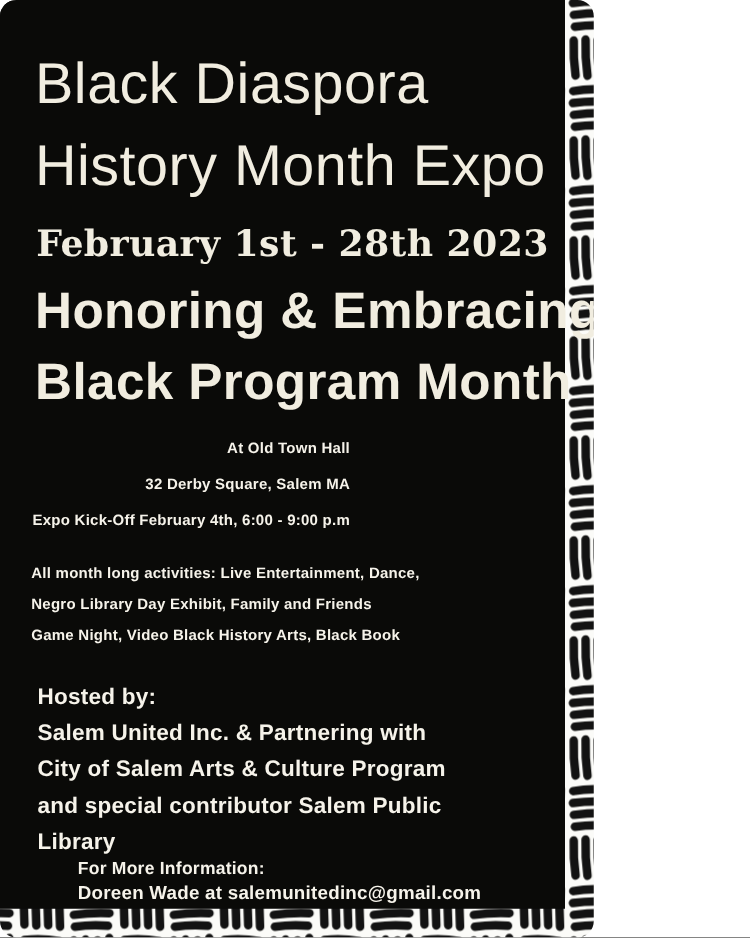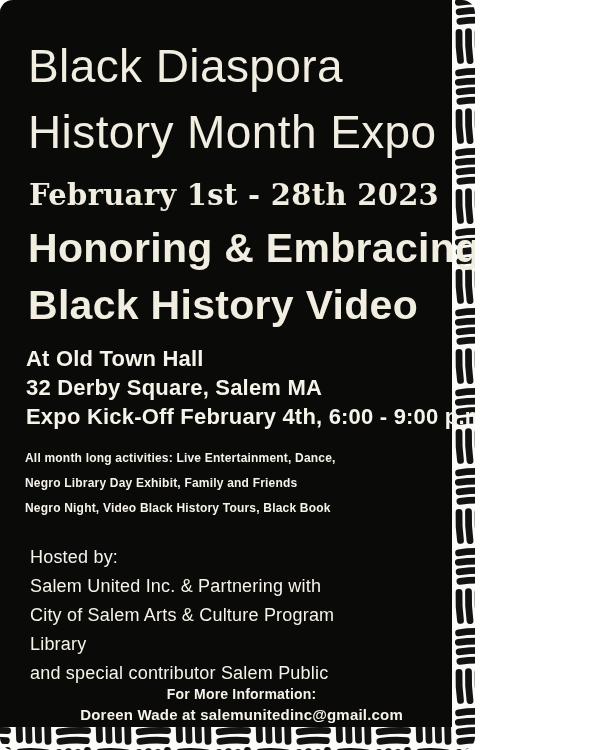--- a/index.html
+++ b/index.html
@@ -50,42 +50,43 @@
 
   .subtitle {
     left: 28px; top: 220px;
     font-size: 41px; line-height: 57px;
     font-weight: 700; letter-spacing: 0.3px;
     color: var(--heading, #f1ede0);
   }
 
   .venue {
     left: 26px; top: 344px;
-    font-size: 22px; line-height: 29px;
+    font-size: 12px; line-height: 29px;
     font-weight: 700; letter-spacing: 0.2px;
     color: var(--body, #f6f3ea);
+    text-align: right;
   }
 
   .activities {
     left: 25px; top: 446px;
     font-size: 12px; line-height: 25px;
     font-weight: 700; letter-spacing: 0.2px;
     color: var(--body, #f6f3ea);
   }
 
   .hosted {
     left: 30px; top: 543px;
     font-size: 18px; line-height: 29px;
-    font-weight: 400; letter-spacing: 0.2px;
+    font-weight: 700; letter-spacing: 0.2px;
     color: var(--body, #f6f3ea);
   }
 
   .footer {
-    right: 49px; top: 684px;
-    text-align: center;
+    right: 67px; top: 684px;
+    text-align: left;
     font-weight: 700; letter-spacing: 0.2px;
     color: var(--body, #f6f3ea);
   }
   .footer .info-label  { font-size: 14px; line-height: 20px; }
   .footer .contact     { font-size: 15px; line-height: 21px; }
 
   .tline { white-space: nowrap; }
 </style>
 </head>
 <body>
@@ -135,41 +136,41 @@
 
     <h1 class="title">
       <span class="line">Black Diaspora</span>
       <span class="line">History Month Expo</span>
     </h1>
 
     <div class="dates tline">February 1st - 28th 2023</div>
 
     <h2 class="subtitle">
       <span class="line">Honoring &amp; Embracing</span>
-      <span class="line">Black History Video</span>
+      <span class="line">Black Program Month</span>
     </h2>
 
     <div class="venue">
       <div class="tline">At Old Town Hall</div>
       <div class="tline">32 Derby Square, Salem MA</div>
       <div class="tline">Expo Kick-Off February 4th, 6:00 - 9:00 p.m</div>
     </div>
 
     <div class="activities">
       <div class="tline">All month long activities: Live Entertainment, Dance,</div>
       <div class="tline">Negro Library Day Exhibit, Family and Friends</div>
-      <div class="tline">Negro Night, Video Black History Tours, Black Book</div>
+      <div class="tline">Game Night, Video Black History Arts, Black Book</div>
     </div>
 
     <div class="hosted">
       <div class="tline">Hosted by:</div>
       <div class="tline">Salem United Inc. &amp; Partnering with</div>
       <div class="tline">City of Salem Arts &amp; Culture Program</div>
+      <div class="tline">and special contributor Salem Public</div>
       <div class="tline">Library</div>
-      <div class="tline">and special contributor Salem Public</div>
     </div>
 
     <div class="footer">
       <div class="info-label tline">For More Information:</div>
       <div class="contact tline">Doreen Wade at salemunitedinc@gmail.com</div>
     </div>
 
   </div>
 </div>
 

